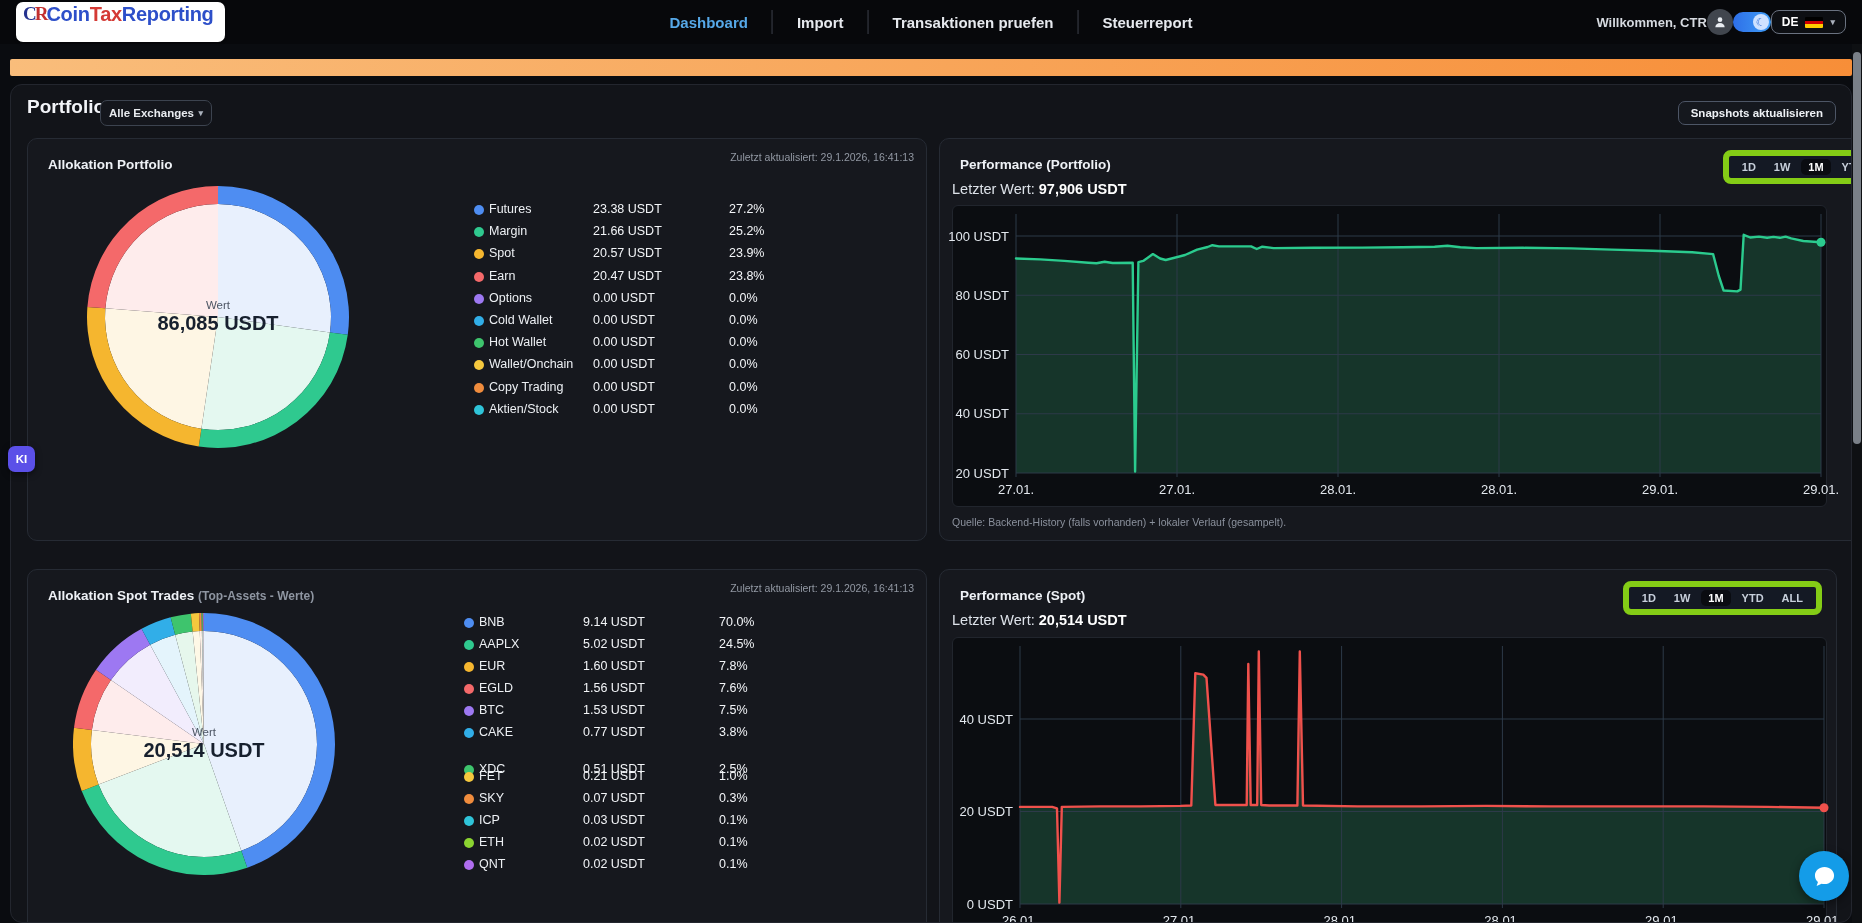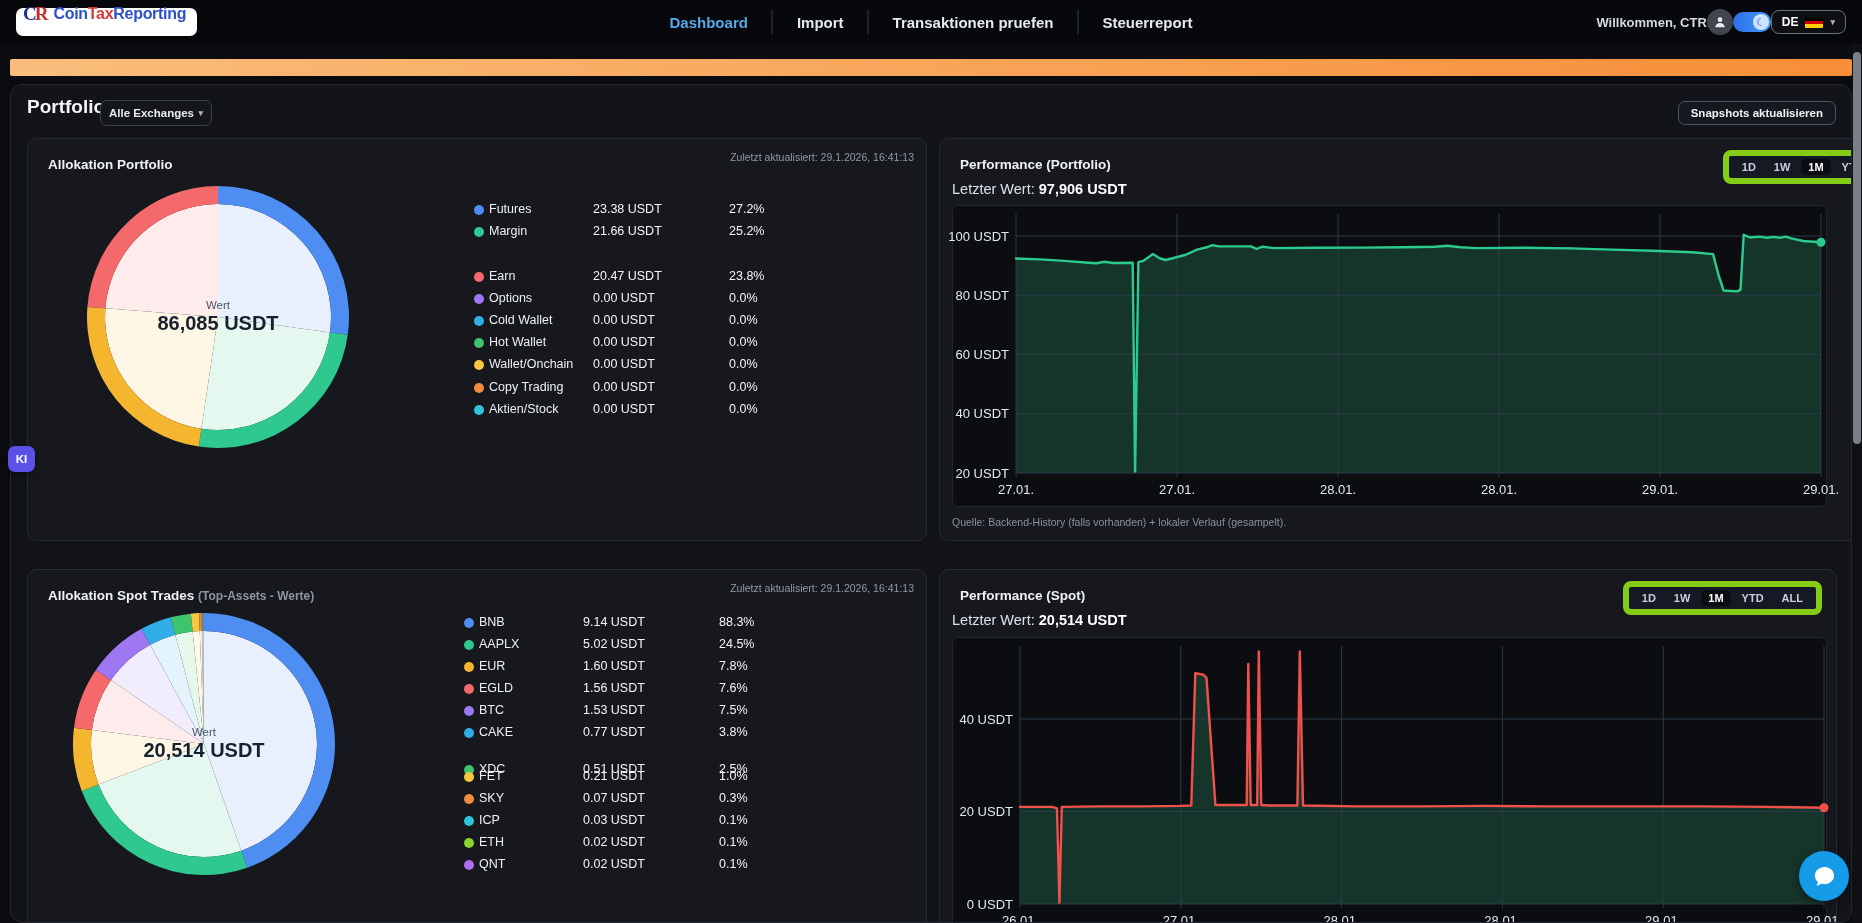--- a/index.html
+++ b/index.html
@@ -7,27 +7,27 @@
   body {
     width:1862px; height:923px; overflow:hidden; position:relative;
     background:#0a0c10; font-family:"Liberation Sans", sans-serif;
   }
   
   .app-header {
     position:absolute; left:0; top:0; width:1862px; height:44px;
     background:#07080b; display:flex; align-items:center; padding:0 16px;
   }
   .logo-pill {
-    display:flex; align-items:center; gap:7px; background:#ffffff;
-    border-radius:7px; padding:0 11px 16px 7px; height:28px; cursor:pointer;
+    display:flex; align-items:center; background:#ffffff;
+    border-radius:7px; padding:0 11px 16px 7px; height:40px; cursor:pointer;
     box-shadow:0 1px 3px rgba(0,0,0,.4);
   }
   .logo-mark { font-weight:800; font-size:19px; letter-spacing:-2px; font-family:"Liberation Serif", serif; }
   .lm-c { color:#24328f; } .lm-r { color:#c22f2f; }
-  .brand { font-size:16px; font-weight:600; letter-spacing:-0.3px; }
+  .brand { font-size:20px; font-weight:600; letter-spacing:-0.3px; }
   .b-blue { color:#2d4fc9; } .b-red { color:#d43a35; }
   .main-nav { position:absolute; left:50%; top:0; transform:translateX(-50%); display:flex; align-items:center; height:44px; }
   .nav-item { font-size:15px; font-weight:700; color:#e6e9ee; padding:0 24px; cursor:pointer; white-space:nowrap; }
   .nav-item.active { color:#56a8e8; }
   .nav-div { width:1px; height:24px; background:#3c414b; }
   .header-right { margin-left:auto; display:flex; align-items:center; }
   .welcome { font-size:13px; font-weight:600; color:#d6dae0; }
   .avatar { width:26px; height:26px; border-radius:50%; background:#41464e; display:flex; align-items:center; justify-content:center; cursor:pointer; }
   .toggle { width:38px; height:20px; border-radius:11px; background:linear-gradient(90deg,#2e6fe8,#3f9df6); position:relative; cursor:pointer; }
   .toggle .knob {
@@ -168,20 +168,26 @@
           <span class="l-dot" style="left: 446px; background: rgb(78, 141, 242);"></span>
           <span class="l-label" style="left: 461px;">Futures</span>
           <span class="l-value" style="left: 565px;">23.38 USDT</span>
           <span class="l-pct" style="left: 701px;">27.2%</span>
         </div>
         <div class="lrow" style="top: 85.2px;">
           <span class="l-dot" style="left: 446px; background: rgb(47, 201, 143);"></span>
           <span class="l-label" style="left: 461px;">Margin</span>
           <span class="l-value" style="left: 565px;">21.66 USDT</span>
           <span class="l-pct" style="left: 701px;">25.2%</span>
+        </div>
+        <div class="lrow" style="top: 107.4px;">
+          <span class="l-dot" style="left: 446px; background: rgb(245, 182, 47);"></span>
+          <span class="l-label" style="left: 461px;">Spot</span>
+          <span class="l-value" style="left: 565px;">20.57 USDT</span>
+          <span class="l-pct" style="left: 701px;">23.9%</span>
         </div>
         <div class="lrow" style="top: 129.6px;">
           <span class="l-dot" style="left: 446px; background: rgb(244, 105, 106);"></span>
           <span class="l-label" style="left: 461px;">Earn</span>
           <span class="l-value" style="left: 565px;">20.47 USDT</span>
           <span class="l-pct" style="left: 701px;">23.8%</span>
         </div>
         <div class="lrow" style="top: 151.8px;">
           <span class="l-dot" style="left: 446px; background: rgb(157, 120, 242);"></span>
           <span class="l-label" style="left: 461px;">Options</span>
@@ -300,21 +306,21 @@
       </svg>
     <div class="pie-center" style="left:76px;top:156px">
       <div class="pc-label">Wert</div>
       <div class="pc-value">20,514 USDT</div>
     </div>
     <div class="legend" id="legend-spot">
         <div class="lrow" style="top: 45px;">
           <span class="l-dot" style="left: 436px; background: rgb(78, 141, 242);"></span>
           <span class="l-label" style="left: 451px;">BNB</span>
           <span class="l-value" style="left: 555px;">9.14 USDT</span>
-          <span class="l-pct" style="left: 691px;">88.3%</span>
+          <span class="l-pct" style="left: 691px;">70.0%</span>
         </div>
         <div class="lrow" style="top: 67px;">
           <span class="l-dot" style="left: 436px; background: rgb(47, 201, 143);"></span>
           <span class="l-label" style="left: 451px;">AAPLX</span>
           <span class="l-value" style="left: 555px;">5.02 USDT</span>
           <span class="l-pct" style="left: 691px;">24.5%</span>
         </div>
         <div class="lrow" style="top: 89px;">
           <span class="l-dot" style="left: 436px; background: rgb(245, 182, 47);"></span>
           <span class="l-label" style="left: 451px;">EUR</span>

